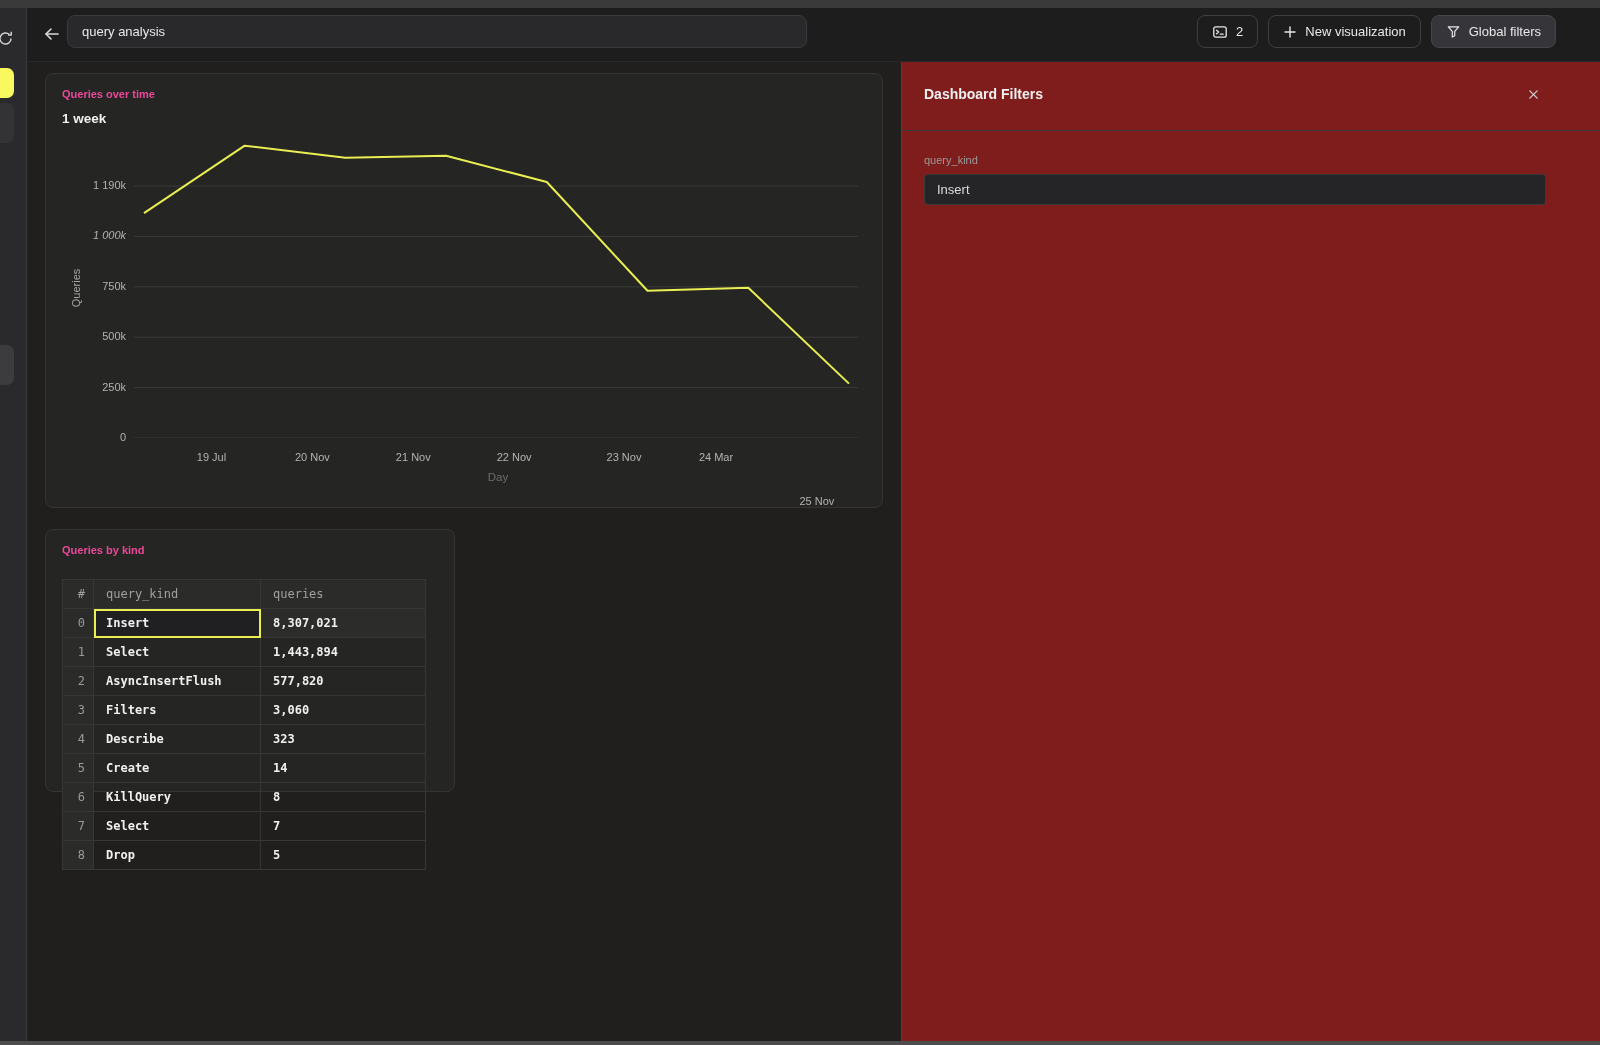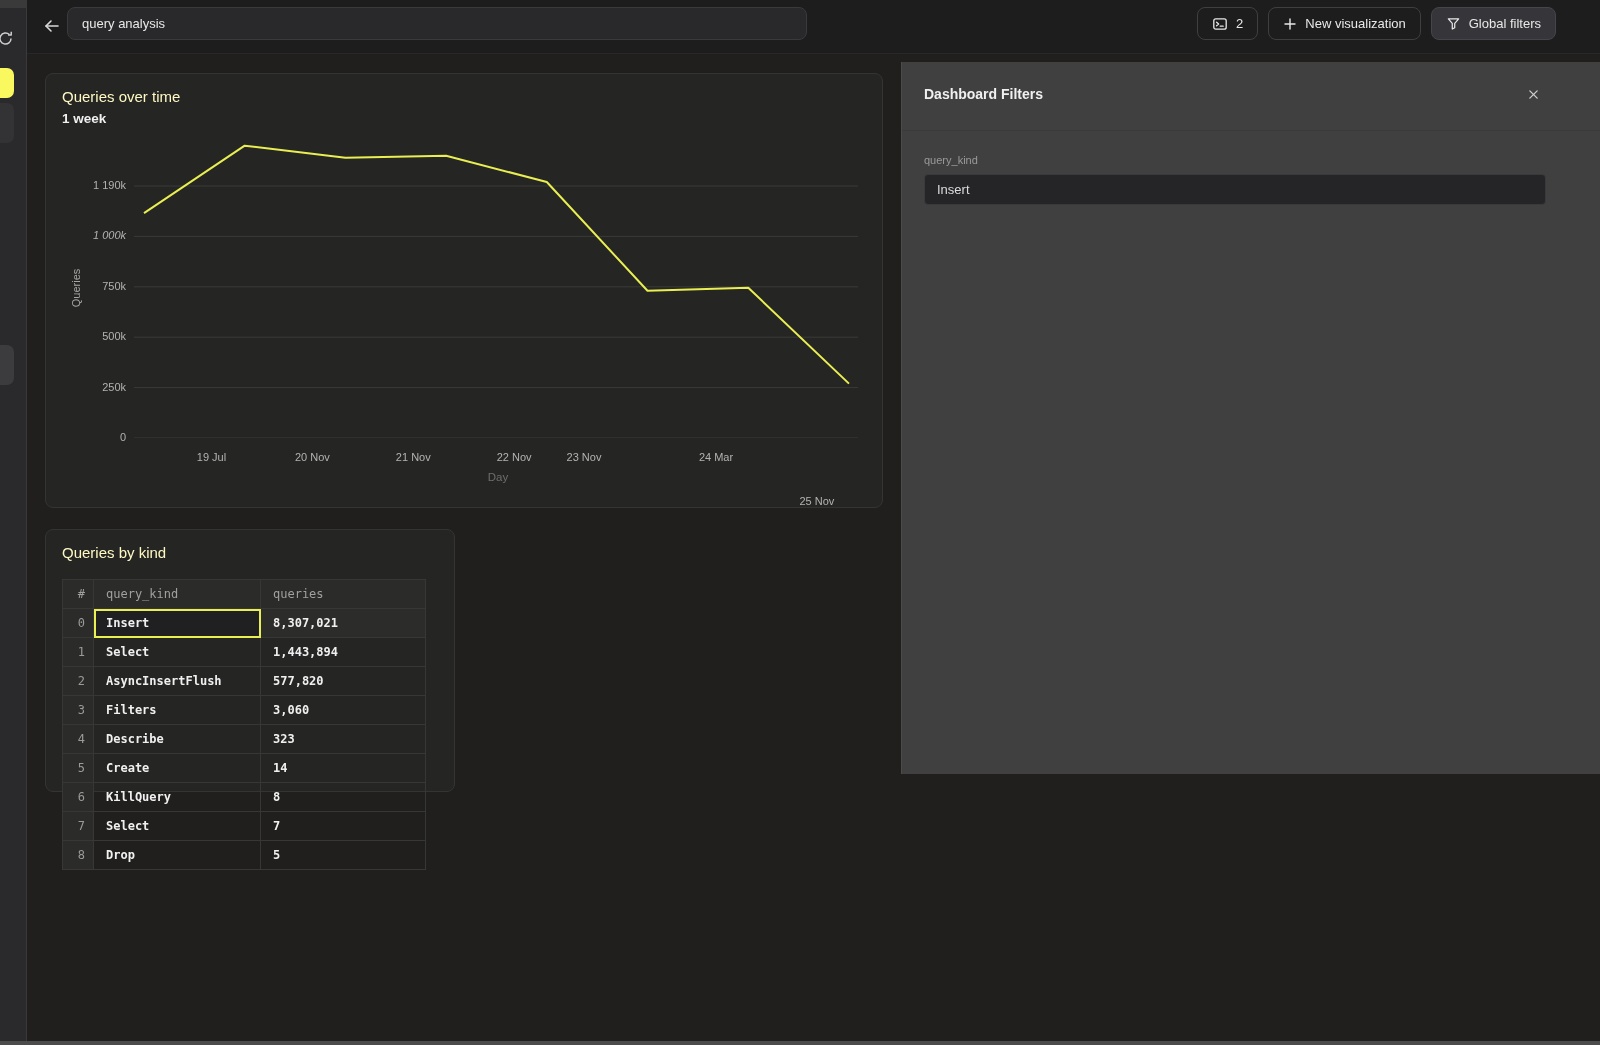--- a/index.html
+++ b/index.html
@@ -14,42 +14,42 @@
   #left-rail { position:absolute; left:0; top:8px; width:27px; height:1033px;
                background:#2a2a2c; border-right:1px solid rgba(255,255,255,.08); overflow:hidden; }
   .rail-refresh { position:absolute; left:-7px; top:18px; width:24px; height:24px; color:#cfcfcf;
                   display:flex; align-items:center; justify-content:center; cursor:pointer; }
   .rail-pill { position:absolute; left:-10px; width:24px; border-radius:7px; cursor:pointer; }
   .rail-pill.active { top:60px; height:30px; background:#f9f95f; }
   .rail-pill.p2 { top:95px; height:40px; background:#333335; }
   .rail-pill.p3 { top:337px; height:40px; background:#3c3c3e; }
 
   
-  #topbar { position:absolute; left:27px; top:0; width:1573px; height:54px;
+  #topbar { position:absolute; left:27px; top:8px; width:1573px; height:54px;
             background:#1d1d1d; border-bottom:1px solid rgba(255,255,255,.05); }
   .back-btn { position:absolute; left:10px; top:13px; width:30px; height:28px; background:none; border:none;
               color:#d9d9d9; display:flex; align-items:center; justify-content:center; cursor:pointer; }
   .title-input { position:absolute; left:40px; top:7px; width:740px; height:33px;
                  background:#29292b; border:1px solid #3a3a3c; border-radius:8px;
                  color:#e8e8e8; font-size:13px; padding:0 14px; outline:none;
                  font-family:"Liberation Sans", sans-serif; }
   .topbar-actions { position:absolute; right:44px; top:7px; height:33px; display:flex; gap:10px; }
   .tb-btn { height:33px; display:flex; align-items:center; gap:8px; padding:0 14px;
             background:transparent; border:1px solid #3f3f41; border-radius:8px;
             color:#e8e8e8; font-size:13px; cursor:pointer; white-space:nowrap;
             font-family:"Liberation Sans", sans-serif; }
   .tb-btn.filled { background:#36363a; border-color:#45454a; }
   .tb-btn svg { flex:0 0 auto; }
 
   
   #main { position:absolute; left:27px; top:62px; width:874px; height:979px; background:#201f1d; }
   .card { position:absolute; background:#252523; border:1px solid #343432; border-radius:8px; }
   #chart-card { left:18px; top:11px; width:838px; height:435px; }
   #table-card { left:18px; top:467px; width:410px; height:263px; }
-  .card-title { position:absolute; left:16px; top:14px; font-size:15px; font-weight:400; color:#fef9c3; }
+  .card-title { position:absolute; left:16px; top:14px; font-size:11px; font-weight:700; color:#ec4899; }
   .card-subtitle { position:absolute; left:16px; top:37px; font-size:13.5px; font-weight:700; color:#f0f0f0; }
 
   
   #plot-svg { position:absolute; left:88px; top:67px; }
   .y-tick { position:absolute; left:0; width:80px; text-align:right; font-size:11px; color:#b3b3b3; }
   .x-tick { position:absolute; width:90px; text-align:center; font-size:11px; color:#b3b3b3; top:377px; }
   .y-axis-title { position:absolute; left:-20px; top:208px; width:100px; text-align:center;
                   font-size:11px; color:#a6a6a6; transform:rotate(-90deg); }
   .x-axis-title { position:absolute; left:412px; top:397px; width:80px; text-align:center;
                   font-size:11.5px; color:#6e6e6e; }
@@ -61,22 +61,22 @@
   #kind-table th, #kind-table td { border:1px solid #373735; height:29px; padding:0 12px; }
   #kind-table th { background:#2b2b29; color:#a0a0a0; font-weight:400; text-align:left; }
   #kind-table th.col-idx, #kind-table td.col-idx { width:31px; text-align:right; padding:0 8px; }
   #kind-table th.col-kind, #kind-table td.col-kind { width:167px; }
   #kind-table td.col-idx { background:#2b2b29; color:#9a9a9a; }
   #kind-table td.col-kind, #kind-table td.col-q { color:#f0f0f0; font-weight:700; }
   tr.row-selected td.col-kind, tr.row-selected td.col-q { background:#2c2c2a; }
   td.cell-selected { outline:2px solid #e9ee52; outline-offset:-2px; background:#202022 !important; }
 
   
-  #filters-panel { position:absolute; left:901px; top:62px; width:699px; height:712px;
-                   background:#404040; border-left:1px solid rgba(255,255,255,.06); }
+  #filters-panel { position:absolute; left:901px; top:62px; width:699px; height:979px;
+                   background:#7f1d1d; border-left:1px solid rgba(255,255,255,.06); }
   .panel-title { position:absolute; left:22px; top:24px; font-size:14px; font-weight:600; color:#f0f0f0; }
   .panel-close { position:absolute; right:58px; top:23px; width:18px; height:18px; background:none; border:none;
                  color:#cfcfcf; cursor:pointer; display:flex; align-items:center; justify-content:center; }
   .panel-divider { position:absolute; left:0; top:68px; width:699px; height:1px; background:#3a3a3c; }
   .field-label { position:absolute; left:22px; top:92px; font-size:11px; color:#9a9a9a; }
   .filter-input { position:absolute; left:22px; top:112px; width:622px; height:31px;
                   background:#252527; border:1px solid #3a3a3c; border-radius:4px;
                   color:#dcdcdc; font-size:13px; padding:0 12px; outline:none;
                   font-family:"Liberation Sans", sans-serif; }
 </style>
@@ -158,21 +158,21 @@
         <div class="y-tick" style="top: 256.2px;">500k</div>
         <div class="y-tick" style="top: 205.8px;">750k</div>
         <div class="y-tick" style="top: 155.4px; font-style: italic;">1 000k</div>
         <div class="y-tick" style="top: 105px;">1 190k</div>
       </div>
     <div id="x-ticks">
         <div class="x-tick" style="left: 120.5px;">19 Jul</div>
         <div class="x-tick" style="left: 221.4px;">20 Nov</div>
         <div class="x-tick" style="left: 322.3px;">21 Nov</div>
         <div class="x-tick" style="left: 423.2px;">22 Nov</div>
-        <div class="x-tick" style="left: 493px;">23 Nov</div>
+        <div class="x-tick" style="left: 533px;">23 Nov</div>
         <div class="x-tick" style="left: 625px;">24 Mar</div>
         <div class="x-tick" style="left: 725.9px; margin-top: 44px;">25 Nov</div>
       </div>
     <div class="x-axis-title">Day</div>
   </section>
 
   <section class="card" id="table-card">
     <h2 class="card-title">Queries by kind</h2>
     <table id="kind-table">
       <thead>

